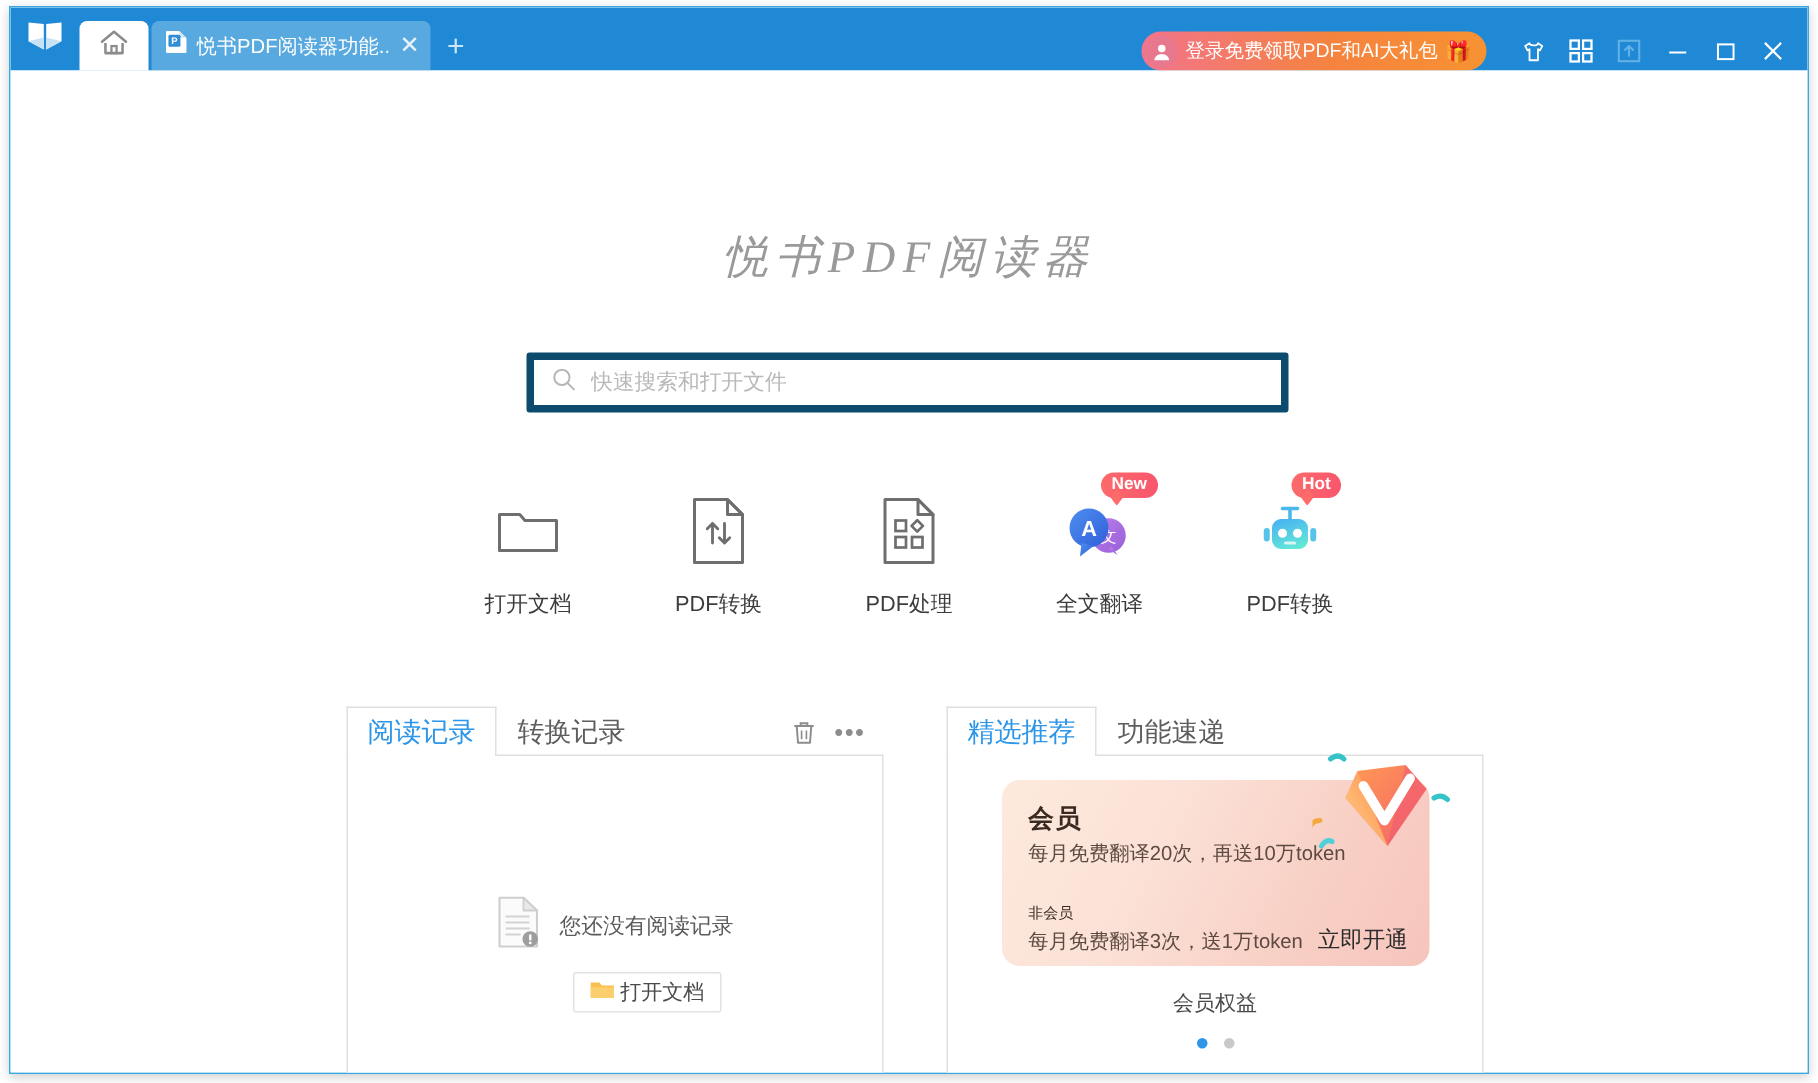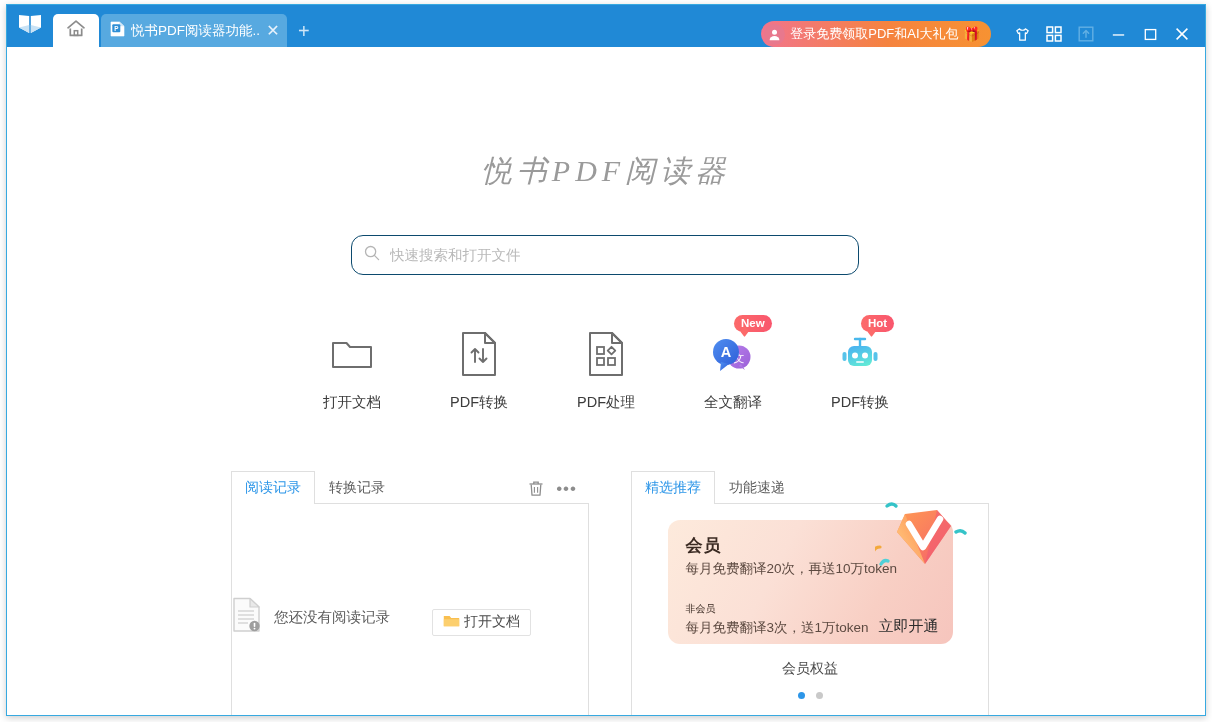--- a/index.html
+++ b/index.html
@@ -146,22 +146,22 @@
     font-style: italic;
     letter-spacing: 5px;
     user-select: none;
   }
 
   
   .searchbox {
     position: absolute;
     left: 344px; top: 188px;
     width: 508px; height: 40px;
-    border: 1px solid #0c4a6e;
-    border-radius: 12px;
+    border: 5px solid #0c4a6e;
+    border-radius: 2px;
     background: #ffffff;
     display: flex;
     align-items: center;
     padding: 0 12px;
     gap: 10px;
     cursor: text;
   }
   .searchbox input {
     border: 0; outline: 0;
     flex: 1;
@@ -231,21 +231,21 @@
   .panel-tabs {
     display: flex;
     align-items: flex-end;
     height: 32px;
     position: relative;
   }
   .ptab {
     height: 32px;
     padding: 0 13px;
     display: flex; align-items: center;
-    font-size: 14px;
+    font-size: 18px;
     color: #5e5e5e;
     cursor: pointer;
     border: 1px solid transparent;
     border-bottom: none;
     background: transparent;
     position: relative;
     z-index: 2;
   }
   .ptab.active {
     color: #2d96e8;
@@ -279,21 +279,21 @@
     flex-direction: column;
     align-items: center;
   }
   .panel-body.right { width: 358px; }
 
   
   .empty {
     position: absolute;
     top: 93px; left: 0; right: 0;
     display: flex;
-    flex-direction: row;
+    flex-direction: column;
     align-items: center;
     text-align: right;
   }
   .empty-row {
     display: flex;
     align-items: center;
     gap: 12px;
   }
   .empty-text { font-size: 14.5px; color: #5b5b5b; }
   .open-btn {

